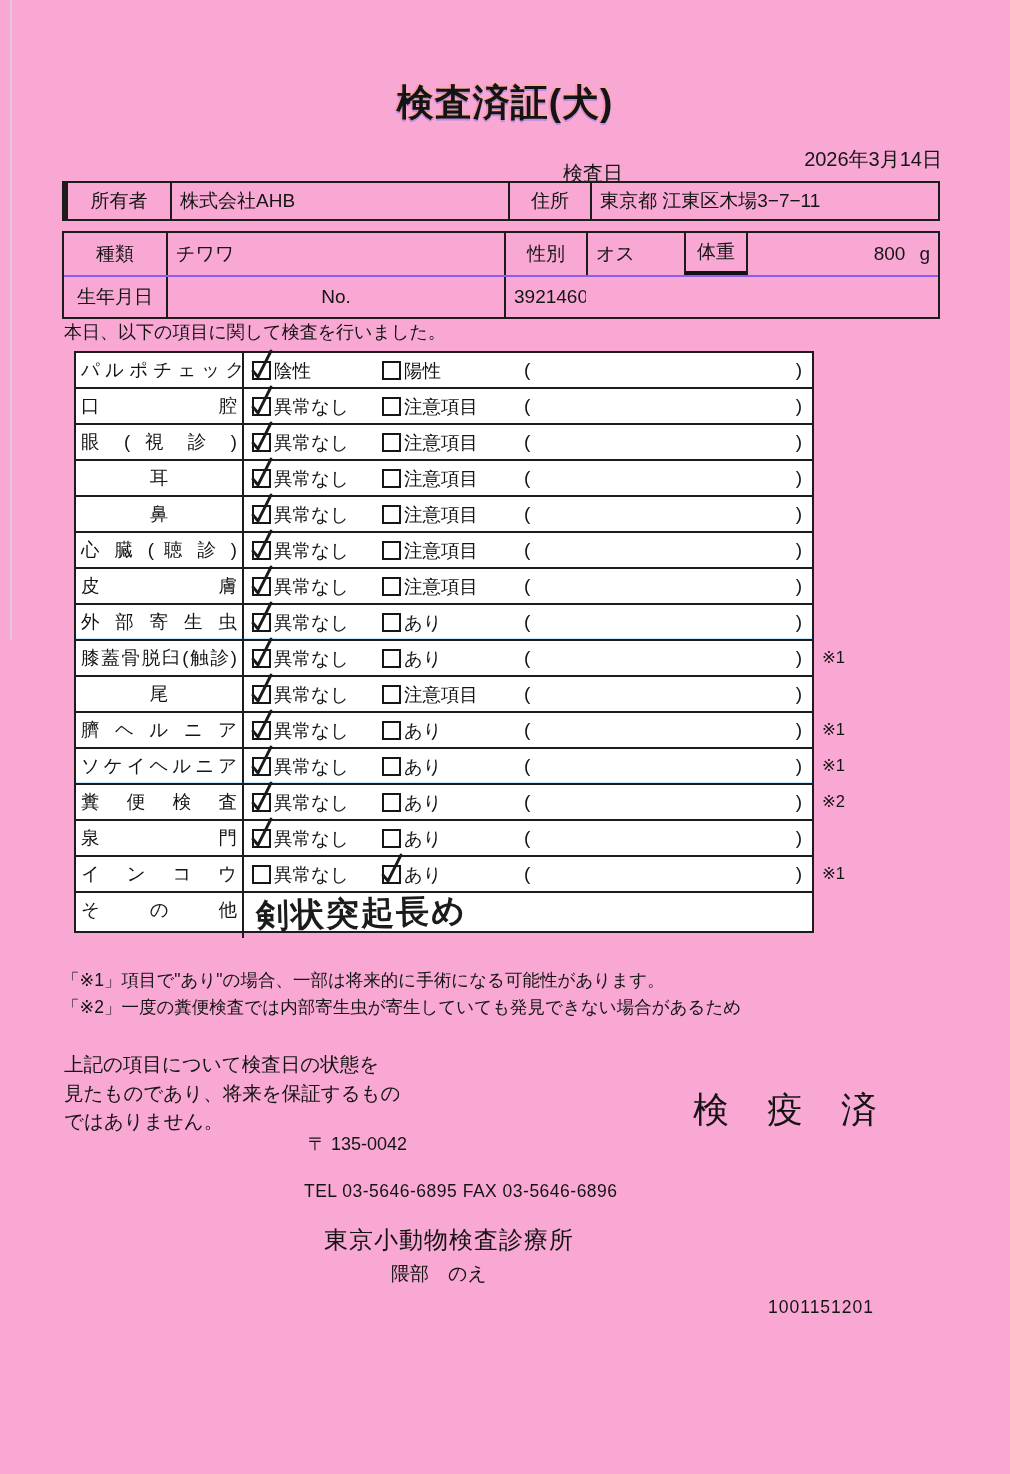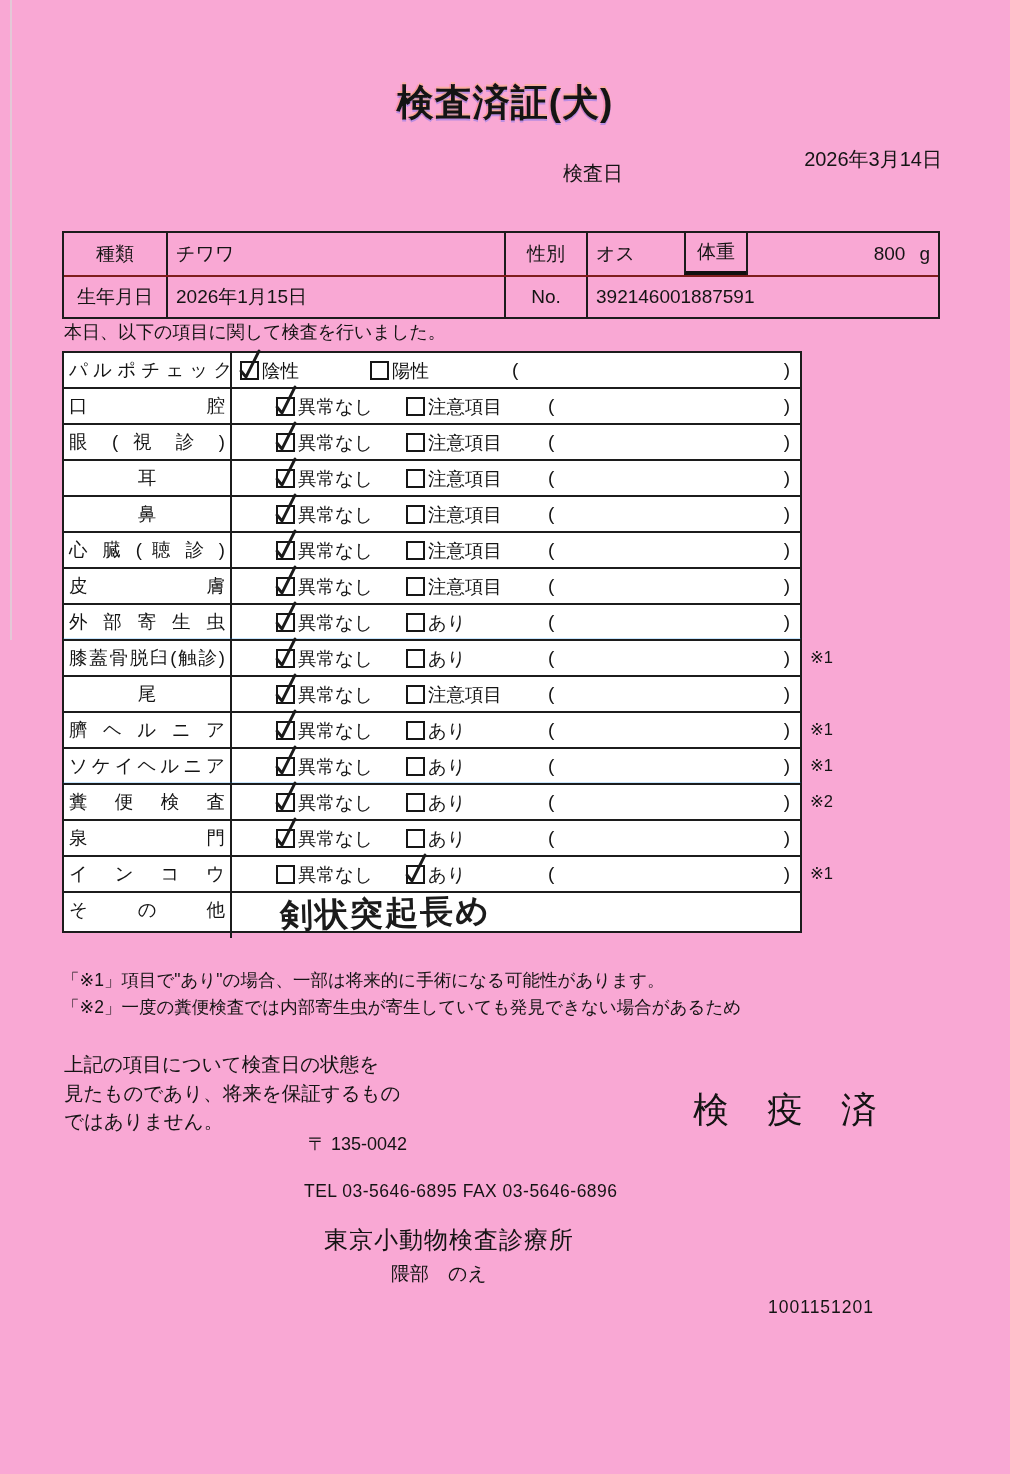--- a/index.html
+++ b/index.html
@@ -23,32 +23,32 @@
   .insp-date-label{position:absolute;left:563px;top:160px;font-size:20px;}
   .insp-date{position:absolute;top:146px;right:68px;font-size:20px;}
 
   .tbl{position:absolute;left:62px;box-sizing:border-box;border:2px solid #1c1c1c;}
   .tbl .cell{box-sizing:border-box;border-left:2px solid #1c1c1c;display:flex;align-items:center;padding:0 8px;font-size:19px;overflow:hidden;white-space:nowrap;}
   .tbl .cell:first-child{border-left:none;}
   .tbl .lab{justify-content:center;padding:0 4px;}
   .tbl-owner{top:181px;width:878px;height:40px;border-left-width:6px;display:grid;grid-template-columns:102px 338px 82px 1fr;}
   .tbl-animal{top:231px;width:878px;}
   .tbl-animal .trow{display:grid;height:42px;box-sizing:border-box;}
-  .tbl-animal .trow+ .trow{border-top:2px solid #7f1d1d;}
+  .tbl-animal .trow+ .trow{border-top:2px solid #8b5cf6;}
   .trow.r1{grid-template-columns:102px 338px 82px 98px 62px 1fr;}
   .trow.r2{grid-template-columns:102px 338px 82px 1fr;}
   .cell.weight-lab{border-bottom:4px solid #111;}
   .cell.right{justify-content:flex-end;gap:14px;}
 
   .intro{position:absolute;left:64px;top:320px;font-size:18px;}
 
   
-  .checklist{position:absolute;left:62px;top:351px;width:740px;}
+  .checklist{position:absolute;left:74px;top:351px;width:740px;}
   .row{position:relative;display:grid;grid-template-columns:168px 1fr;height:38px;box-sizing:border-box;border:2px solid #1c1c1c;background:#fff;}
-  .row + .row{margin-top:-2px;gap:36px;}
+  .row + .row{margin-top:-2px;}
   .row:nth-child(1){box-shadow:0 3px 0 -1px rgba(0,190,255,.28),0 2px 0 -1px rgba(255,70,70,.30);}
   .row:nth-child(9), .row:nth-child(13){box-shadow:0 3px 0 -1px rgba(255,200,40,.30),0 -2px 0 -1px rgba(0,140,255,.22);}
   .row:last-child{height:42px;}
   .row .label{box-sizing:border-box;border-right:2px solid #1c1c1c;padding:0 5px;font-size:18.5px;line-height:34px;overflow:hidden;white-space:nowrap;}
   .label.justify{text-align:justify;text-align-last:justify;}
   .label.center{text-align:center;}
   .row .opts{display:flex;align-items:center;padding:0 10px 0 8px;position:relative;}
   .opt{display:inline-flex;align-items:center;font-size:18.5px;}
   .opt1{width:130px;}
   .opt2{width:142px;}
@@ -76,36 +76,41 @@
 </head>
 <body>
 
 <div class="page">
   <div class="scan-edge"></div>
 
   <div class="title">検査済証(犬)</div>
   <div class="insp-date-label">検査日</div>
   <div class="insp-date">2026年3月14日</div>
 
+  <div class="tbl tbl-owner">
+    <div class="cell lab">所有者</div>
+    <div class="cell">株式会社AHB</div>
+    <div class="cell lab">住所</div>
+    <div class="cell">東京都 江東区木場3−7−11</div>
+  </div>
 
   <div class="tbl tbl-animal">
     <div class="trow r1">
       <div class="cell lab">種類</div>
       <div class="cell">チワワ</div>
       <div class="cell lab">性別</div>
       <div class="cell">オス</div>
       <div class="cell lab weight-lab">体重</div>
       <div class="cell right">
         <span>800</span>
         <span>g</span>
       </div>
     </div>
     <div class="trow r2">
       <div class="cell lab">生年月日</div>
-      <div class="cell">2026年1月15日</div>
       <div class="cell lab">No.</div>
       <div class="cell">392146001887591</div>
     </div>
   </div>
 
   <div class="intro">本日、以下の項目に関して検査を行いました。</div>
 
   <div class="checklist">
       <div class="row">
     <div class="label justify">パ ル ポ チ ェ ッ ク</div>

